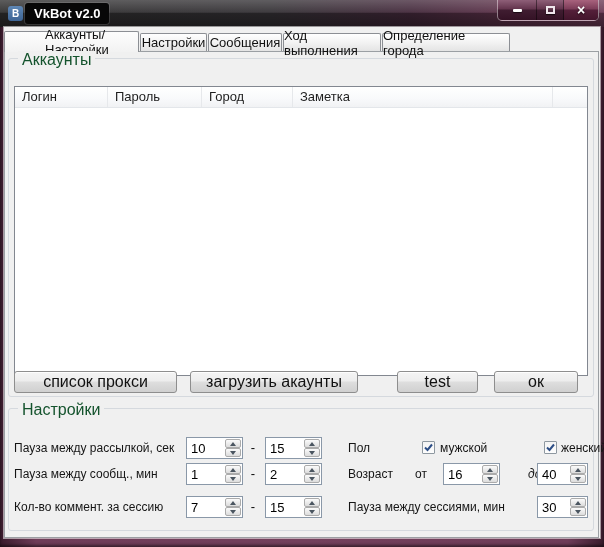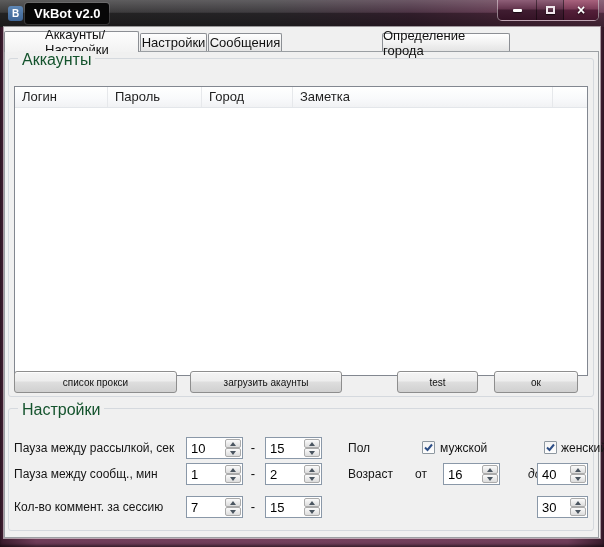--- a/index.html
+++ b/index.html
@@ -44,21 +44,21 @@
   
   .lview{position:absolute;left:14px;top:74px;width:574px;height:290px;background:#fff;border:1px solid #828790;z-index:3;display:flex;flex-direction:column;margin-top:12px;}
   .lv-head{display:flex;height:21px;background:linear-gradient(180deg,#ffffff 0%,#f8f9fb 60%,#f1f2f4 100%);border-bottom:1px solid #e3e6ea;}
   .lv-th{font-size:13px;color:#1e1e1e;padding:2px 0 0 7px;border-right:1px solid #e6e8eb;white-space:nowrap;overflow:hidden;}
   .lv-th:nth-child(1){width:93px;} .lv-th:nth-child(2){width:94px;} .lv-th:nth-child(3){width:91px;}
   .lv-th:nth-child(4){width:260px;} .lv-th:nth-child(5){flex:1;border-right:none;}
   .lv-body{flex:1;background:#fff;}
   
   .btn{position:absolute;top:371px;height:22px;z-index:3;border:1px solid #8e8e8e;border-radius:3px;
     background:linear-gradient(180deg,#f4f4f4 0%,#ededed 45%,#dedede 50%,#d0d0d0 100%);
-    font-size:10px;color:#111;display:flex;align-items:center;justify-content:center;cursor:default;
+    font-size:16px;color:#111;display:flex;align-items:center;justify-content:center;cursor:default;
     box-shadow:inset 0 1px 0 rgba(255,255,255,.8);}
   
   .slabel{position:absolute;height:22px;line-height:22px;font-size:12px;color:#151515;z-index:3;white-space:nowrap;}
   .dash{position:absolute;width:12px;text-align:center;height:22px;line-height:22px;font-size:13px;z-index:3;}
   .spin{position:absolute;height:22px;border:1px solid #8a98a8;background:#fff;z-index:3;display:flex;align-items:stretch;padding:1px;gap:8px;}
   .spin input{flex:1;width:0;border:0;outline:none;background:#fff;font-size:13px;color:#000;padding:0 0 0 3px;}
   .ud{width:16px;display:flex;flex-direction:column;justify-content:space-between;padding:0;}
   .udbtn{height:9px;border:1px solid #ababab;border-radius:2px;background:linear-gradient(180deg,#fbfbfb,#dcdcdc);
     display:flex;align-items:center;justify-content:center;}
   .tri-up{width:0;height:0;border-left:3px solid transparent;border-right:3px solid transparent;border-bottom:4px solid #4a5560;}
@@ -95,20 +95,23 @@
 
   <div class="tab selected" style="left:4px;width:135px;padding-left:40px;">
       <span>Аккаунты/Настройки</span>
     </div>
   <div class="tab" style="left:140px;width:67px;">
       <span>Настройки</span>
     </div>
   <div class="tab" style="left:208px;width:74px;">
       <span>Сообщения</span>
     </div>
+  <div class="tab" style="left:283px;width:98px;">
+      <span>Ход выполнения</span>
+    </div>
   <div class="tab" style="left:382px;width:128px;">
       <span>Определение города</span>
     </div>
 
   <div class="groupbox" style="left:8px;top:58px;width:586px;height:339px;"></div>
   <span class="grouplabel" style="left:18px;top:51px;">Аккаунты</span>
 
   <div class="lview">
     <div class="lv-head">
       <div class="lv-th">Логин</div>
@@ -116,21 +119,21 @@
       <div class="lv-th">Город</div>
       <div class="lv-th">Заметка</div>
       <div class="lv-th"></div>
     </div>
     <div class="lv-body"></div>
   </div>
 
   <div class="btn" style="left:14px;width:163px;">
       <span>список прокси</span>
     </div>
-  <div class="btn" style="left:190px;width:152px;">
+  <div class="btn" style="left:190px;width:168px;">
       <span>загрузить акаунты</span>
     </div>
   <div class="btn" style="left:397px;width:81px;">
       <span>test</span>
     </div>
   <div class="btn" style="left:494px;width:84px;text-align:right;">
       <span>ок</span>
     </div>
 
   <div class="groupbox" style="left:8px;top:408px;width:586px;height:123px;"></div>
@@ -244,20 +247,21 @@
     <div class="ud">
       <div class="udbtn">
           <i class="tri-up"></i>
         </div>
       <div class="udbtn">
           <i class="tri-down"></i>
         </div>
     </div>
   </div>
 
+  <span class="slabel" style="left:348px;top:496px;">Пауза между сессиями, мин</span>
   <div class="spin" style="left:537px;top:496px;width:51px;">
     <input value="30" style="">
     <div class="ud">
       <div class="udbtn">
           <i class="tri-up"></i>
         </div>
       <div class="udbtn">
           <i class="tri-down"></i>
         </div>
     </div>

